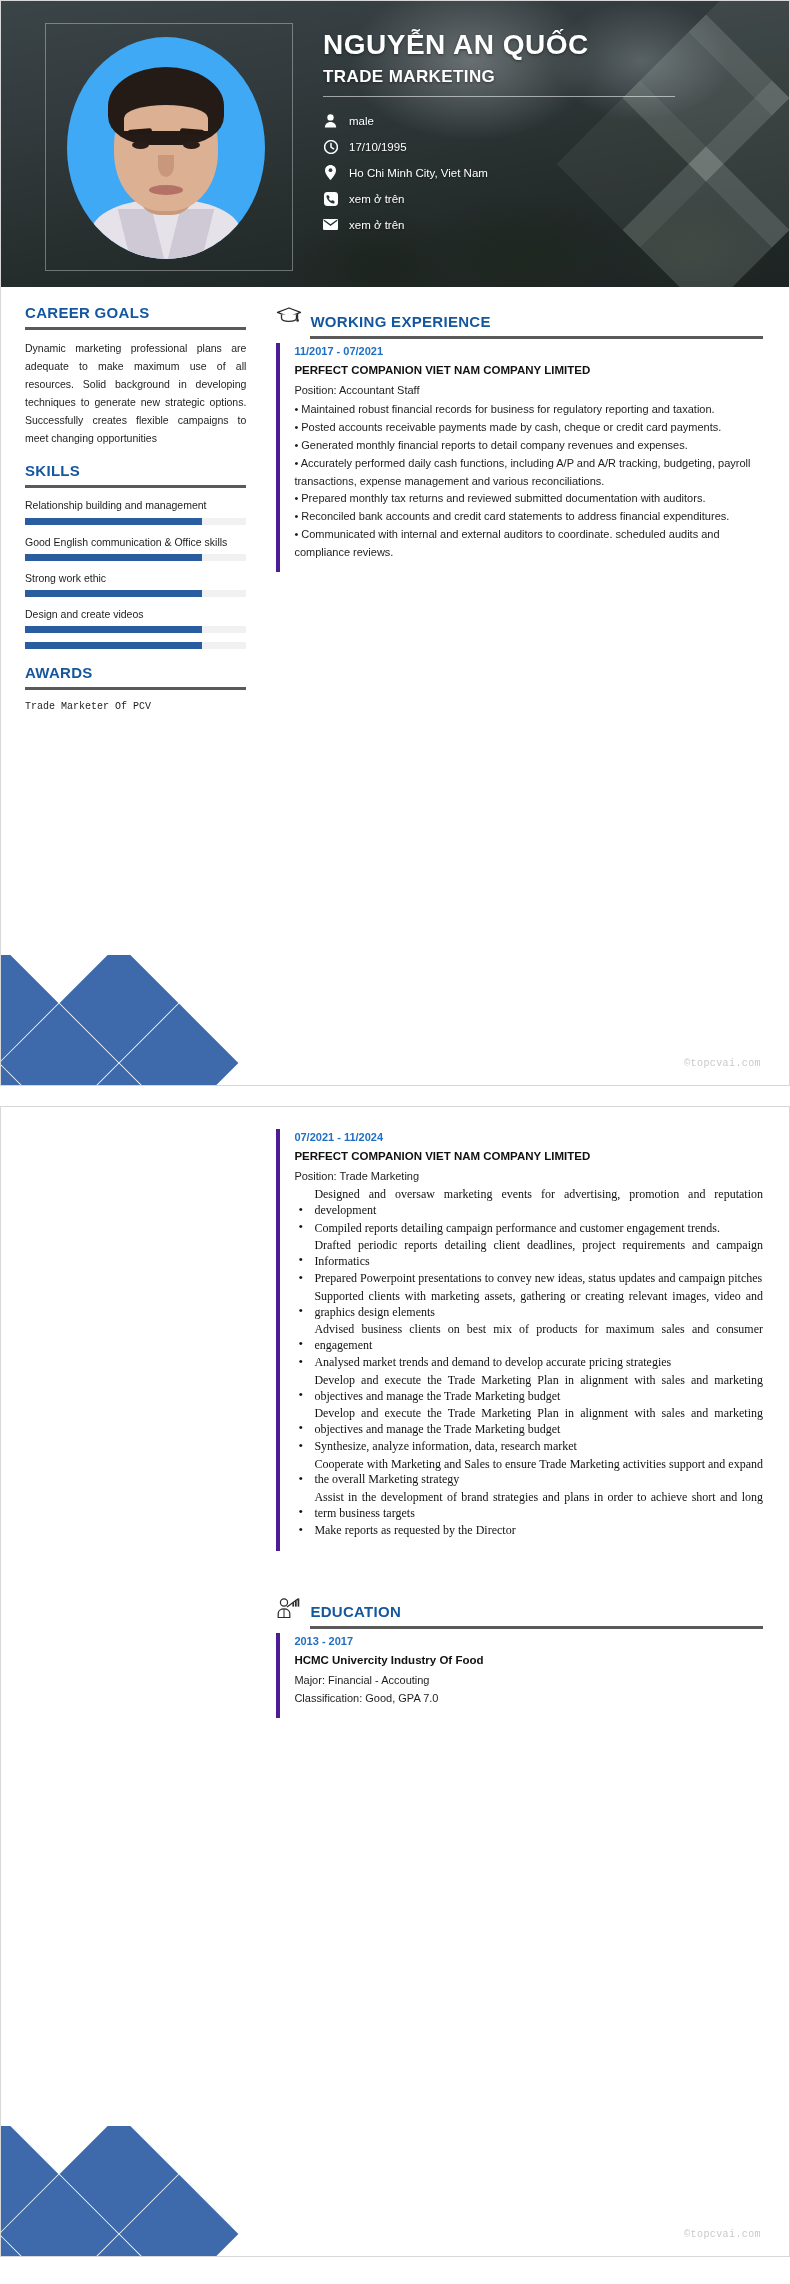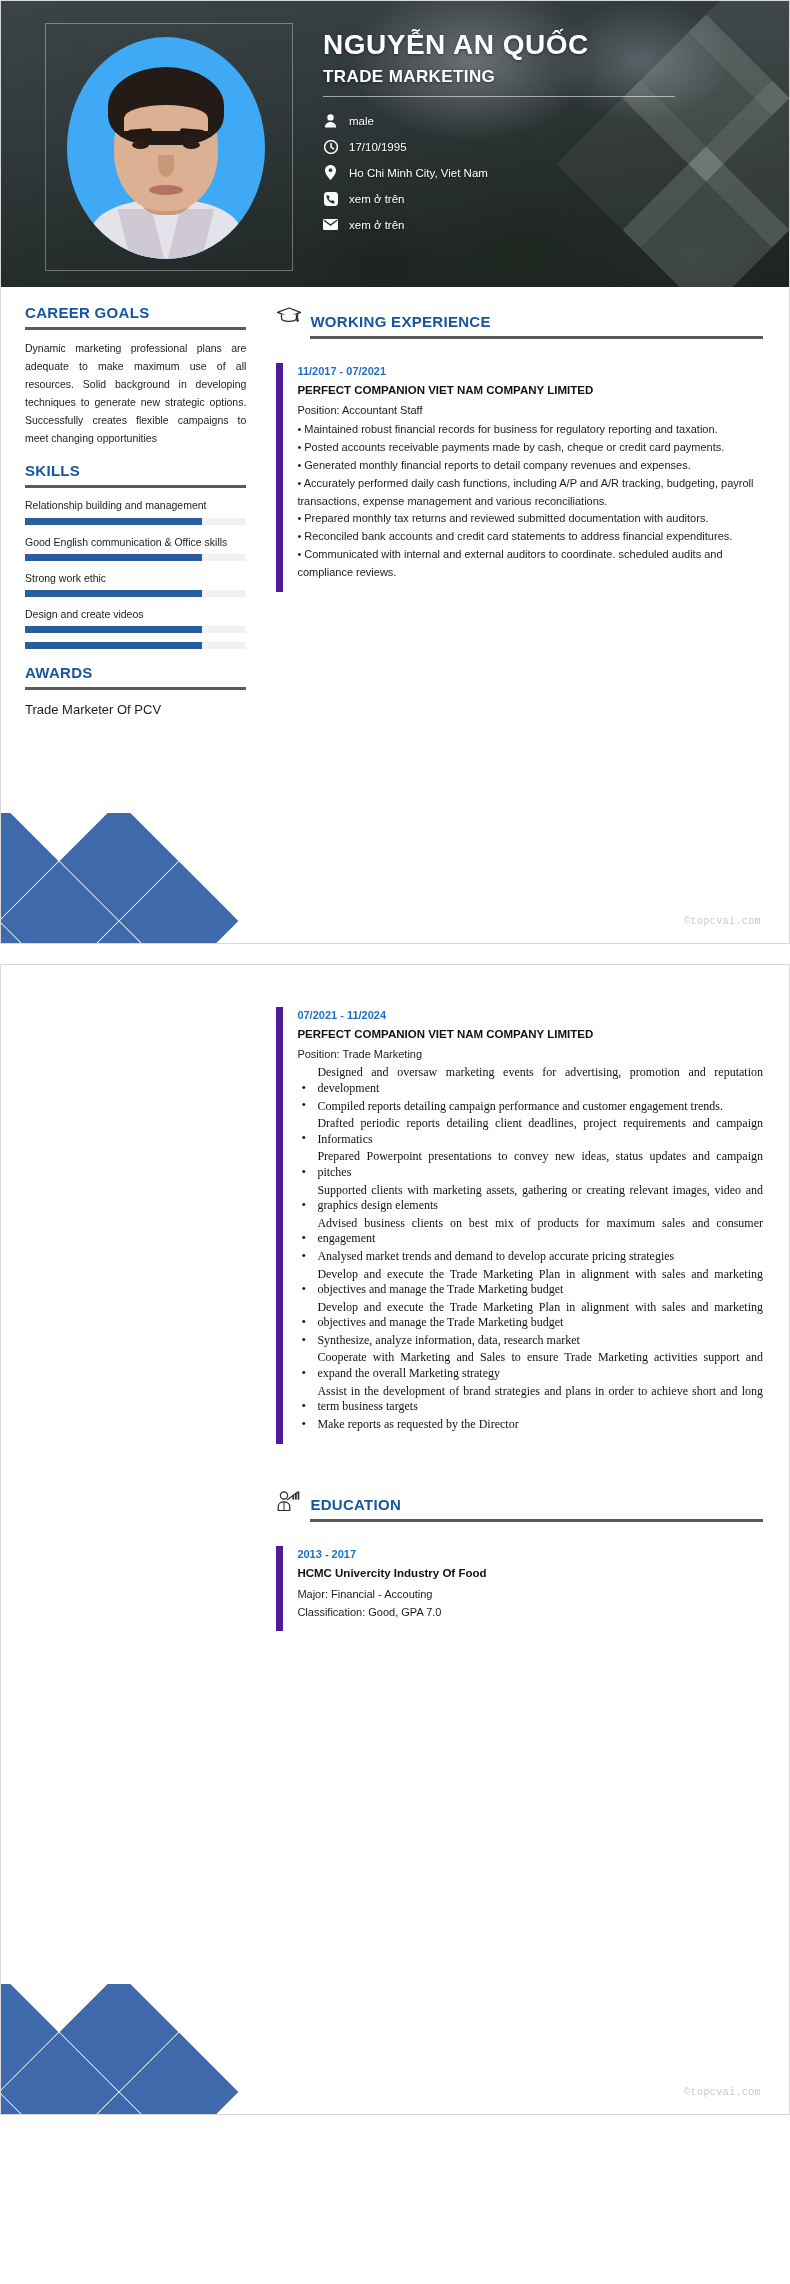--- a/index.html
+++ b/index.html
@@ -11,21 +11,21 @@
     -webkit-font-smoothing: antialiased;
   }
 
   .page {
     position: relative;
     width: 790px;
     background: #ffffff;
     border: 1px solid #d8d8d8;
     overflow: hidden;
   }
-  .page-1 { height: 944px; }
+  .page-1 { height: 1086px; }
   .page-gap { height: 20px; background: #ffffff; }
   .page-2 { height: 1151px; }
 
   
   .header {
     position: relative;
     height: 286px;
     overflow: hidden;
     background: #2e3a3c;
   }
@@ -209,30 +209,31 @@
     font-size: 10.5px;
     color: #1d1d1d;
     line-height: 1.55;
     margin-bottom: 4px;
   }
   .skill-track { height: 7px; background: #f1f1f1; width: 100%; }
   .skill-fill { height: 7px; background: #2a5ca0; }
 
   .simple-list { margin-top: 9px; }
   .simple-item {
-    font-size: 13px;
+    font-size: 10px;
     color: #1d1d1d;
     line-height: 1.62;
+    font-family: Liberation Mono, monospace;
   }
 
   
   .entry {
-    border-left: 7px solid #4c1d95;
+    border-left: 4px solid #4c1d95;
     padding: 2px 0 10px 14px;
-    margin-top: 24px;
+    margin-top: 4px;
   }
   .entry-date {
     color: #1f6fc4;
     font-size: 11px;
     font-weight: bold;
     margin-bottom: 5px;
   }
   .entry-org {
     color: #111111;
     font-size: 11.5px;

